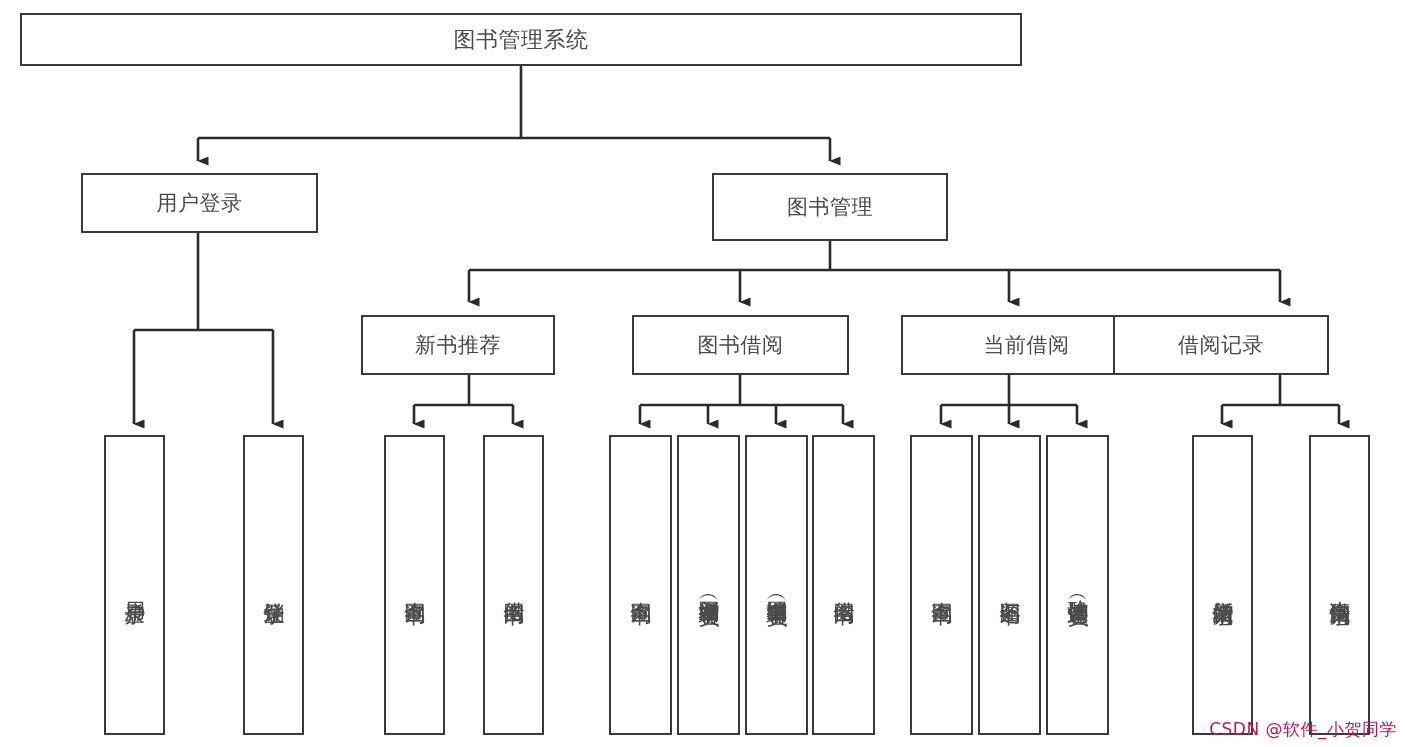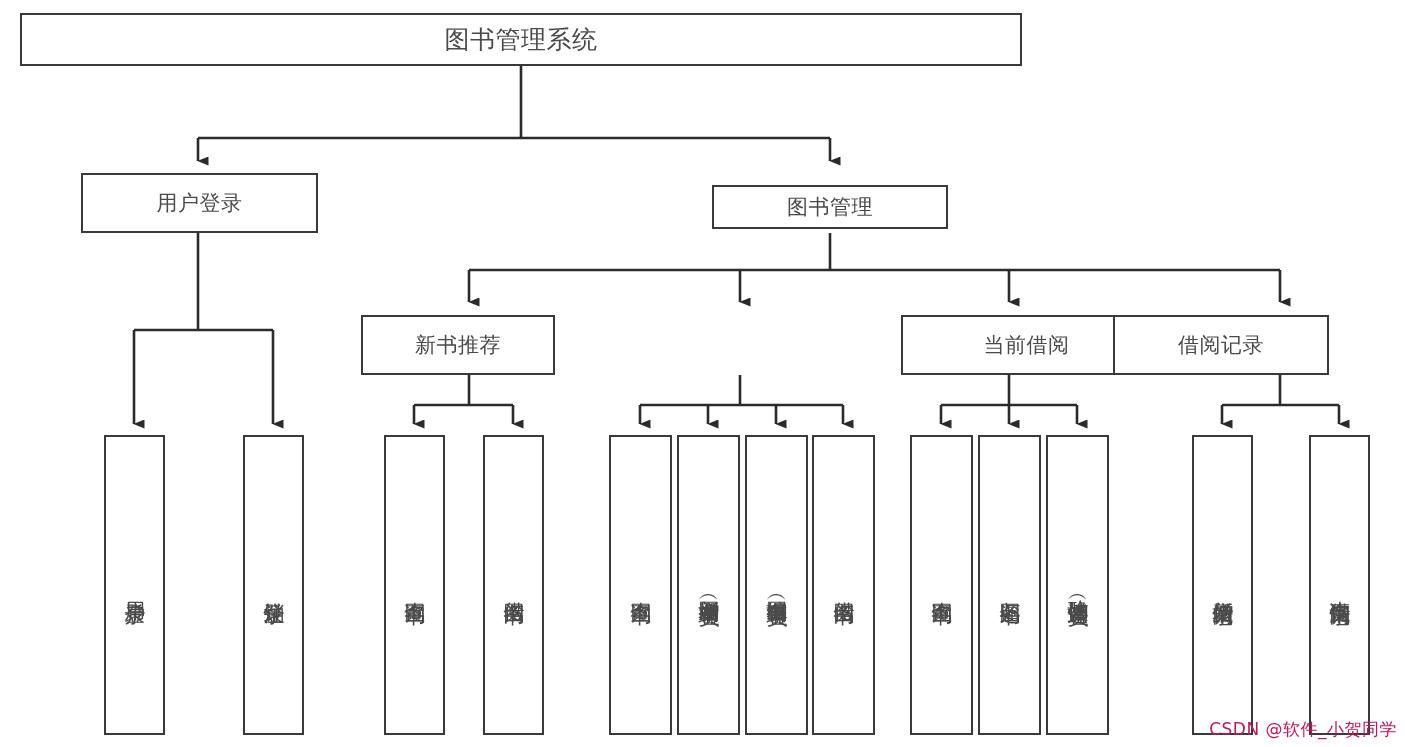--- a/index.html
+++ b/index.html
@@ -48,21 +48,21 @@
     letter-spacing: 1px;
     padding-top: 4px;
   }
   .node.vert .txt {
     writing-mode: vertical-rl;
     text-orientation: upright;
     display: block;
     text-align: center;
   }
   .node.root {
-    font-size: 25px;
+    font-size: 22px;
     align-items: center;
   }
   #watermark {
     position: absolute;
     right: 8px;
     bottom: 6px;
     font-size: 17px;
     color: #be185d;
     letter-spacing: 0.5px;
     white-space: nowrap;
@@ -124,26 +124,29 @@
     </g>
   </svg>
 
   <div class="node horiz root" style="left:20px; top:13px; width:1002px; height:53px;">
     <span class="txt">图书管理系统</span>
   </div>
 
   <div class="node horiz" style="left:81px; top:173px; width:237px; height:60px;">
     <span class="txt">用户登录</span>
   </div>
-  <div class="node horiz" style="left:712px; top:173px; width:236px; height:44px;margin-top:12px;">
+  <div class="node horiz" style="left:712px; top:173px; width:236px; height:68px;">
     <span class="txt">图书管理</span>
   </div>
 
   <div class="node horiz" style="left:361px; top:315px; width:194px; height:60px;">
     <span class="txt">新书推荐</span>
+  </div>
+  <div class="node horiz" style="left:632px; top:315px; width:217px; height:60px;">
+    <span class="txt">图书借阅</span>
   </div>
   <div class="node horiz" style="left:901px; top:315px; width:251px; height:60px;">
     <span class="txt">当前借阅</span>
   </div>
   <div class="node horiz" style="left:1113px; top:315px; width:216px; height:60px;text-align:right;">
     <span class="txt">借阅记录</span>
   </div>
 
   <div class="node vert" style="left:104px; top:435px; width:61px; height:300px;">
     <span class="txt">用户登录</span>

